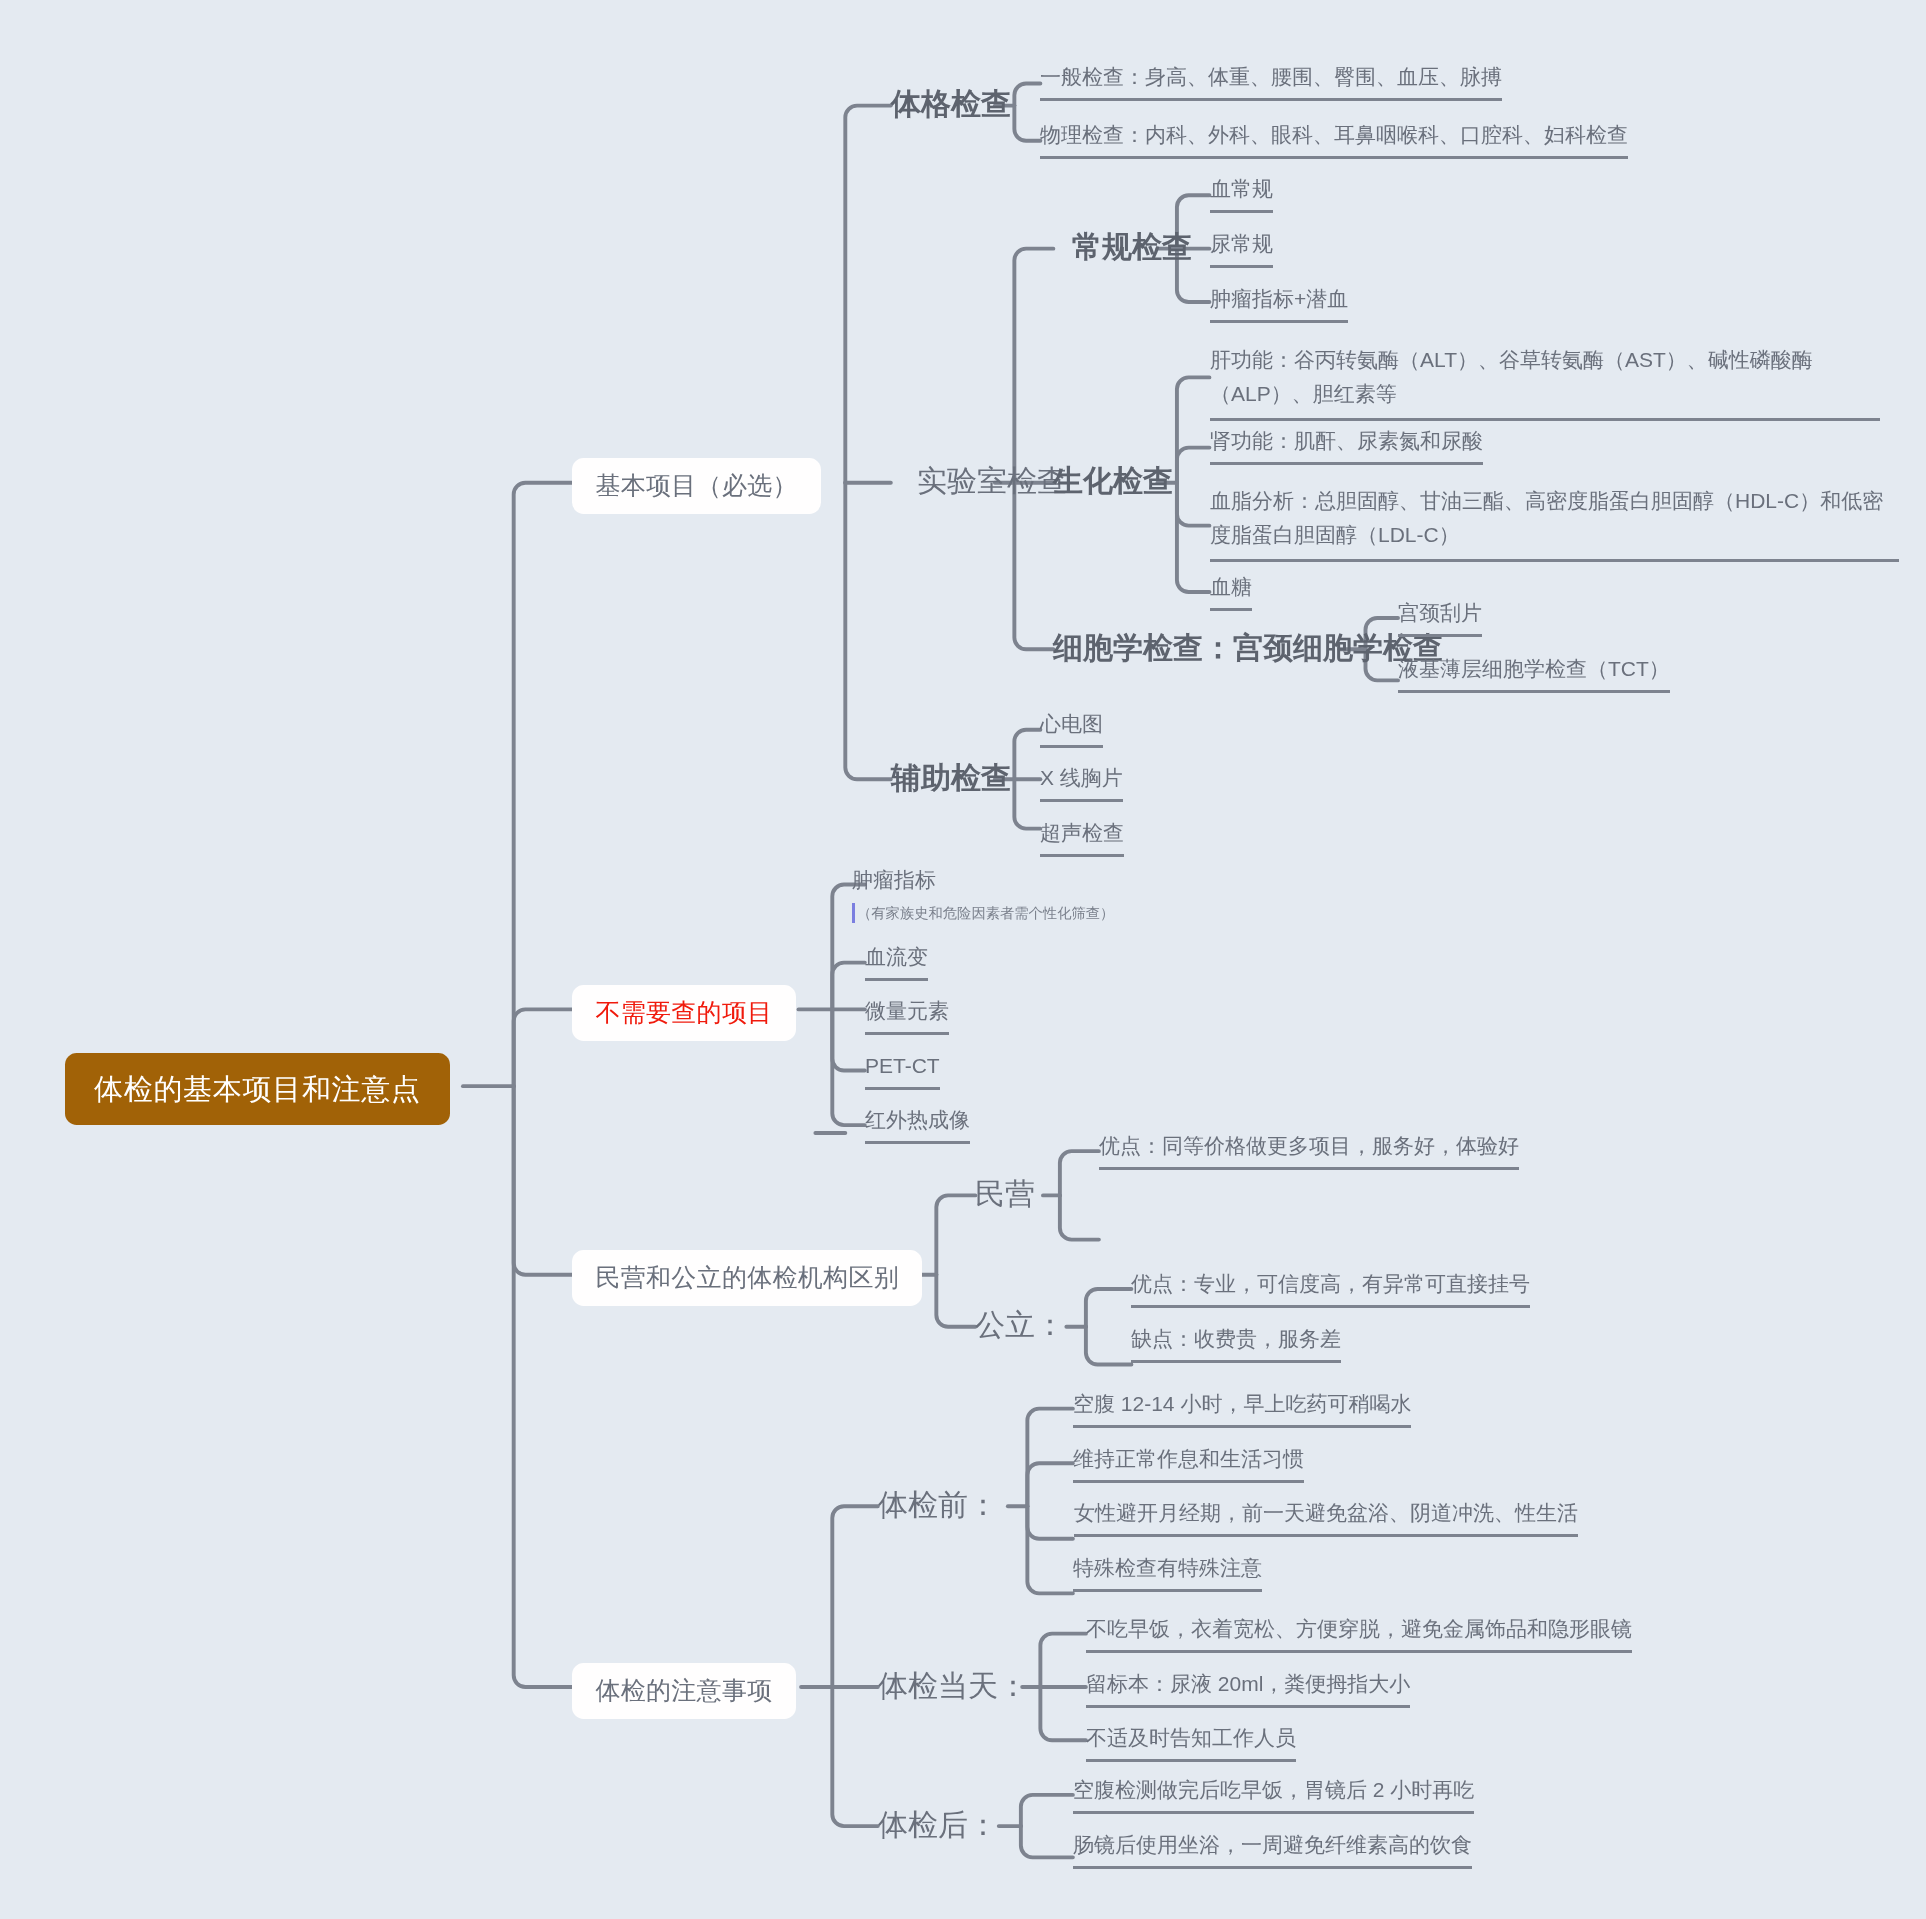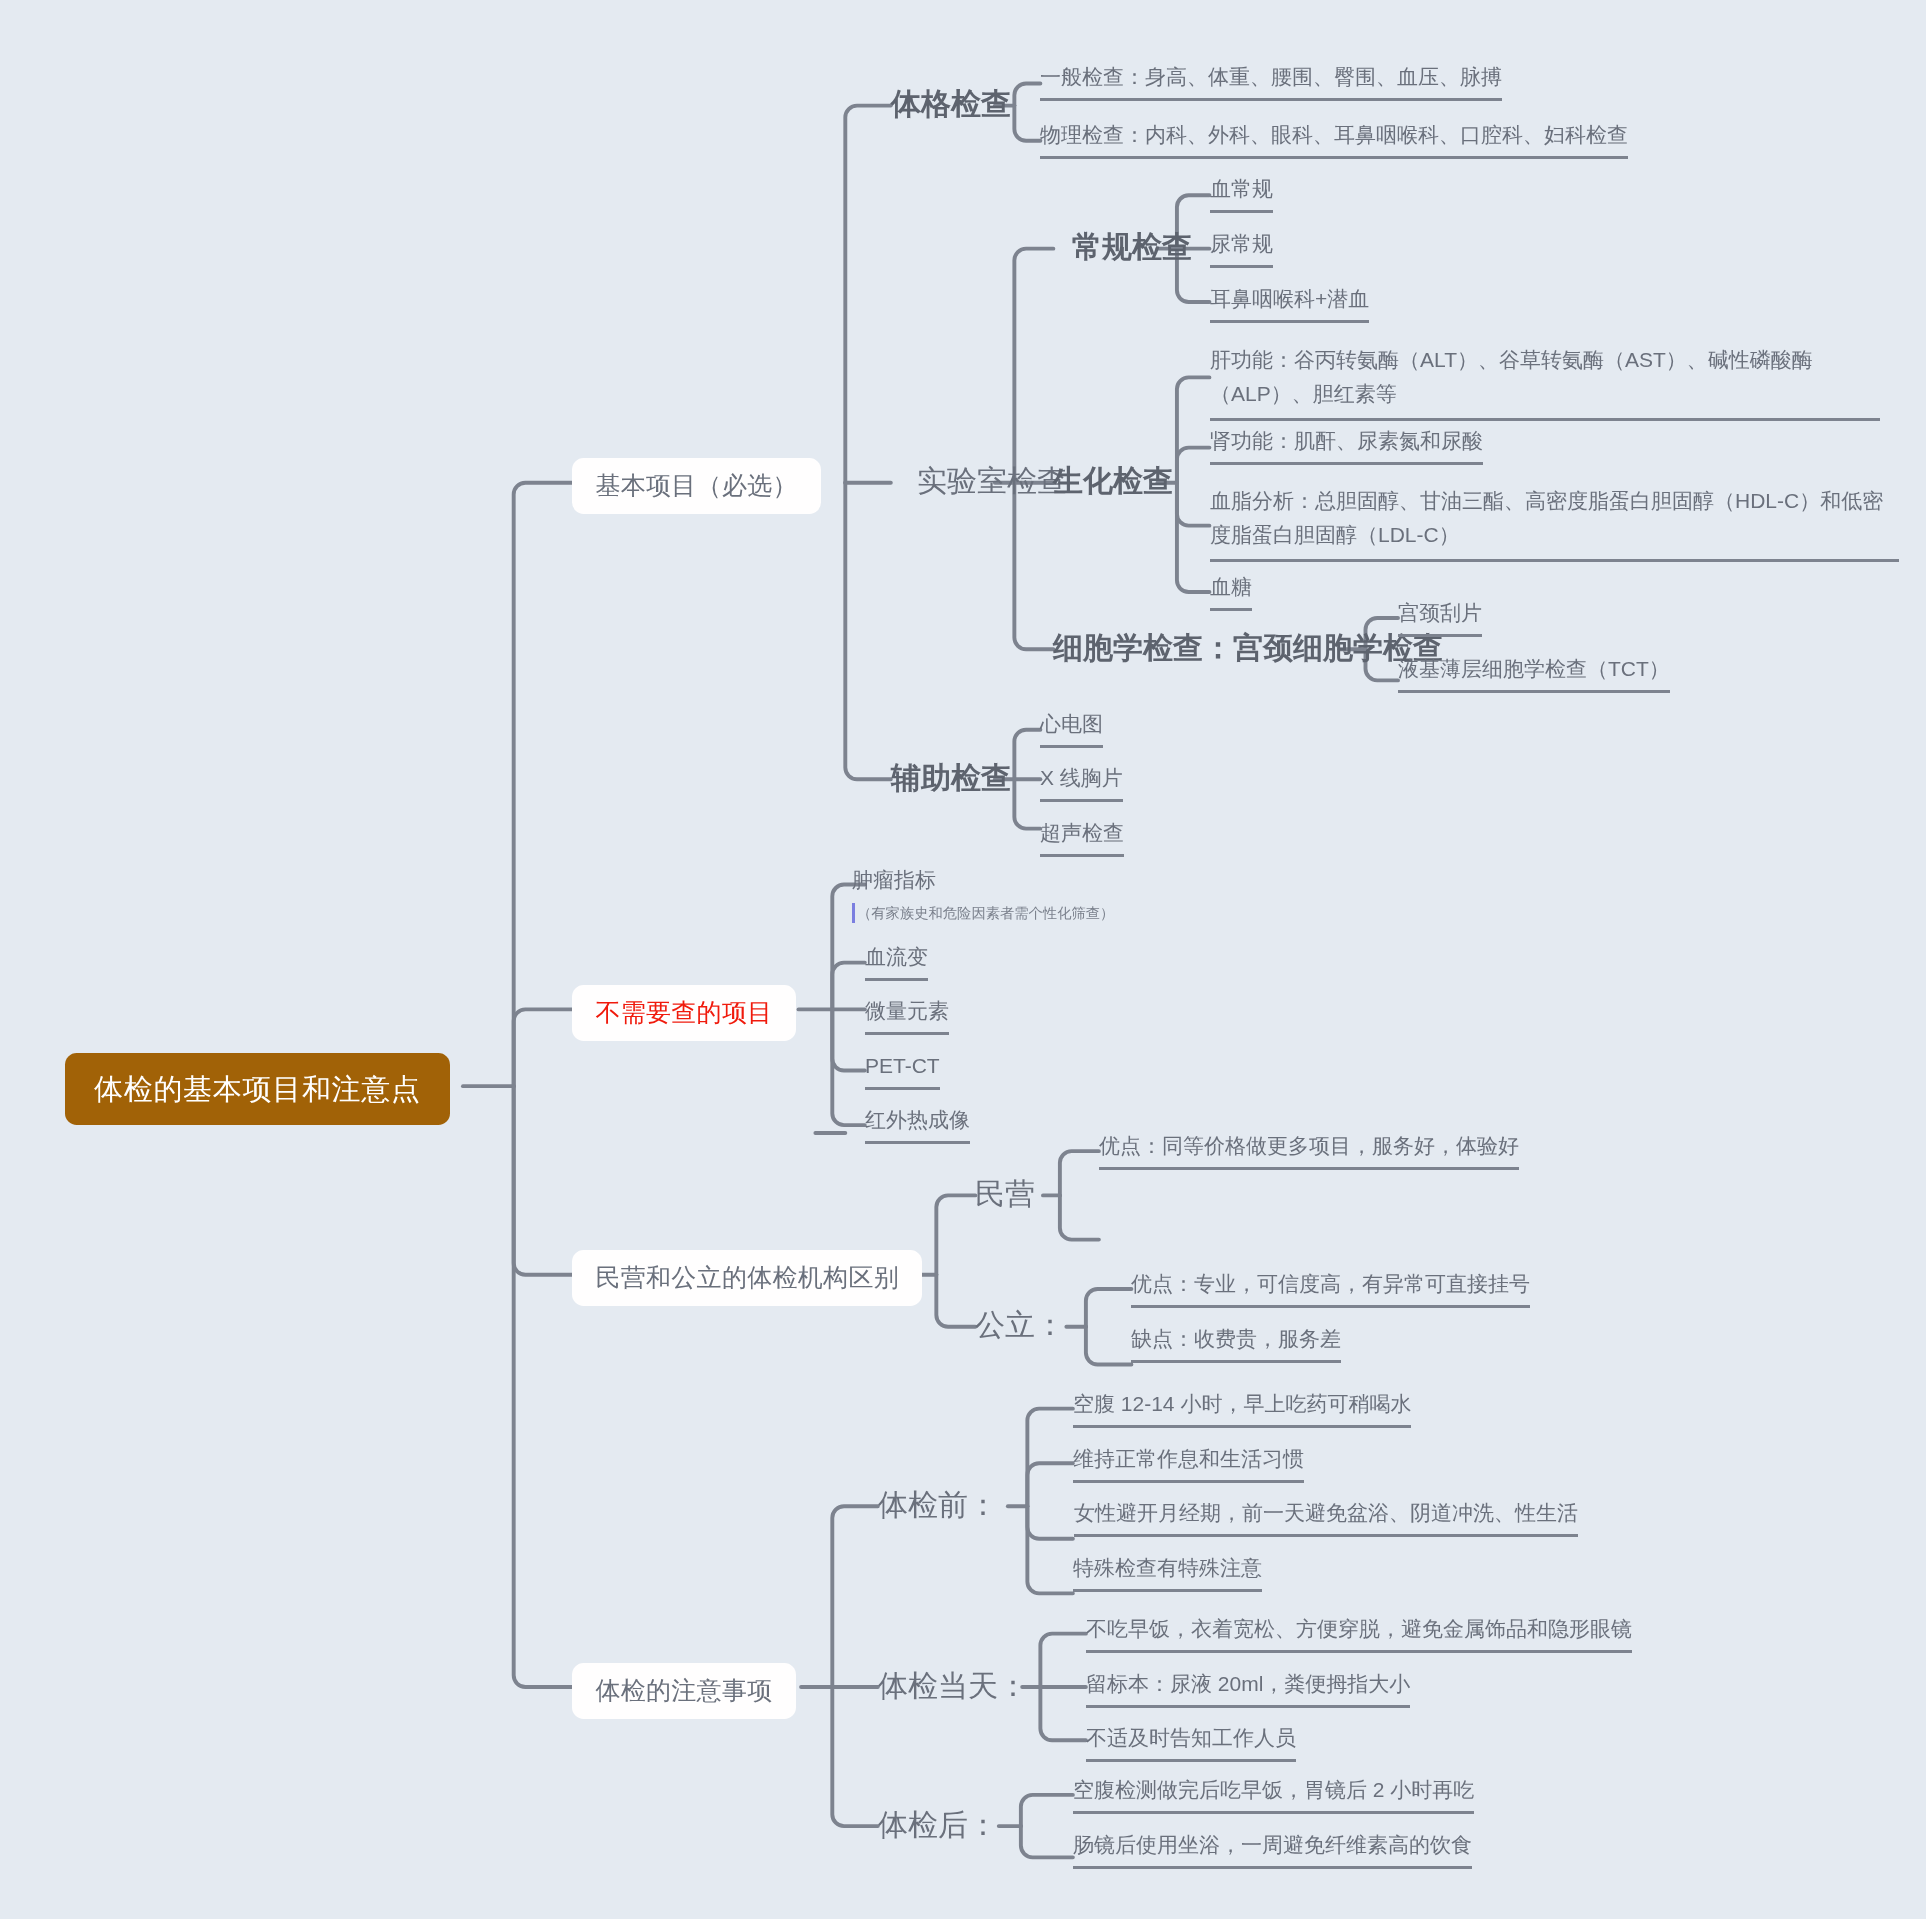--- a/index.html
+++ b/index.html
@@ -174,21 +174,21 @@
 
   <div class="node leaf" style="left:1210px;top:174px;">
     <span>血常规</span>
     <span class="u"></span>
   </div>
   <div class="node leaf" style="left:1210px;top:229px;">
     <span>尿常规</span>
     <span class="u"></span>
   </div>
   <div class="node leaf" style="left:1210px;top:284px;">
-    <span>耳鼻咽喉科+潜血</span>
+    <span>肿瘤指标+潜血</span>
     <span class="u"></span>
   </div>
 
   <div class="node label bold" style="left:1053px;top:460px;">生化检查</div>
 
   <div class="node leaf wrap" style="left:1210px;top:343px;width:670px;">
     <span>肝功能：谷丙转氨酶（ALT）、谷草转氨酶（AST）、碱性磷酸酶（ALP）、胆红素等</span>
     <span class="u"></span>
   </div>
   <div class="node leaf" style="left:1210px;top:426px;">

